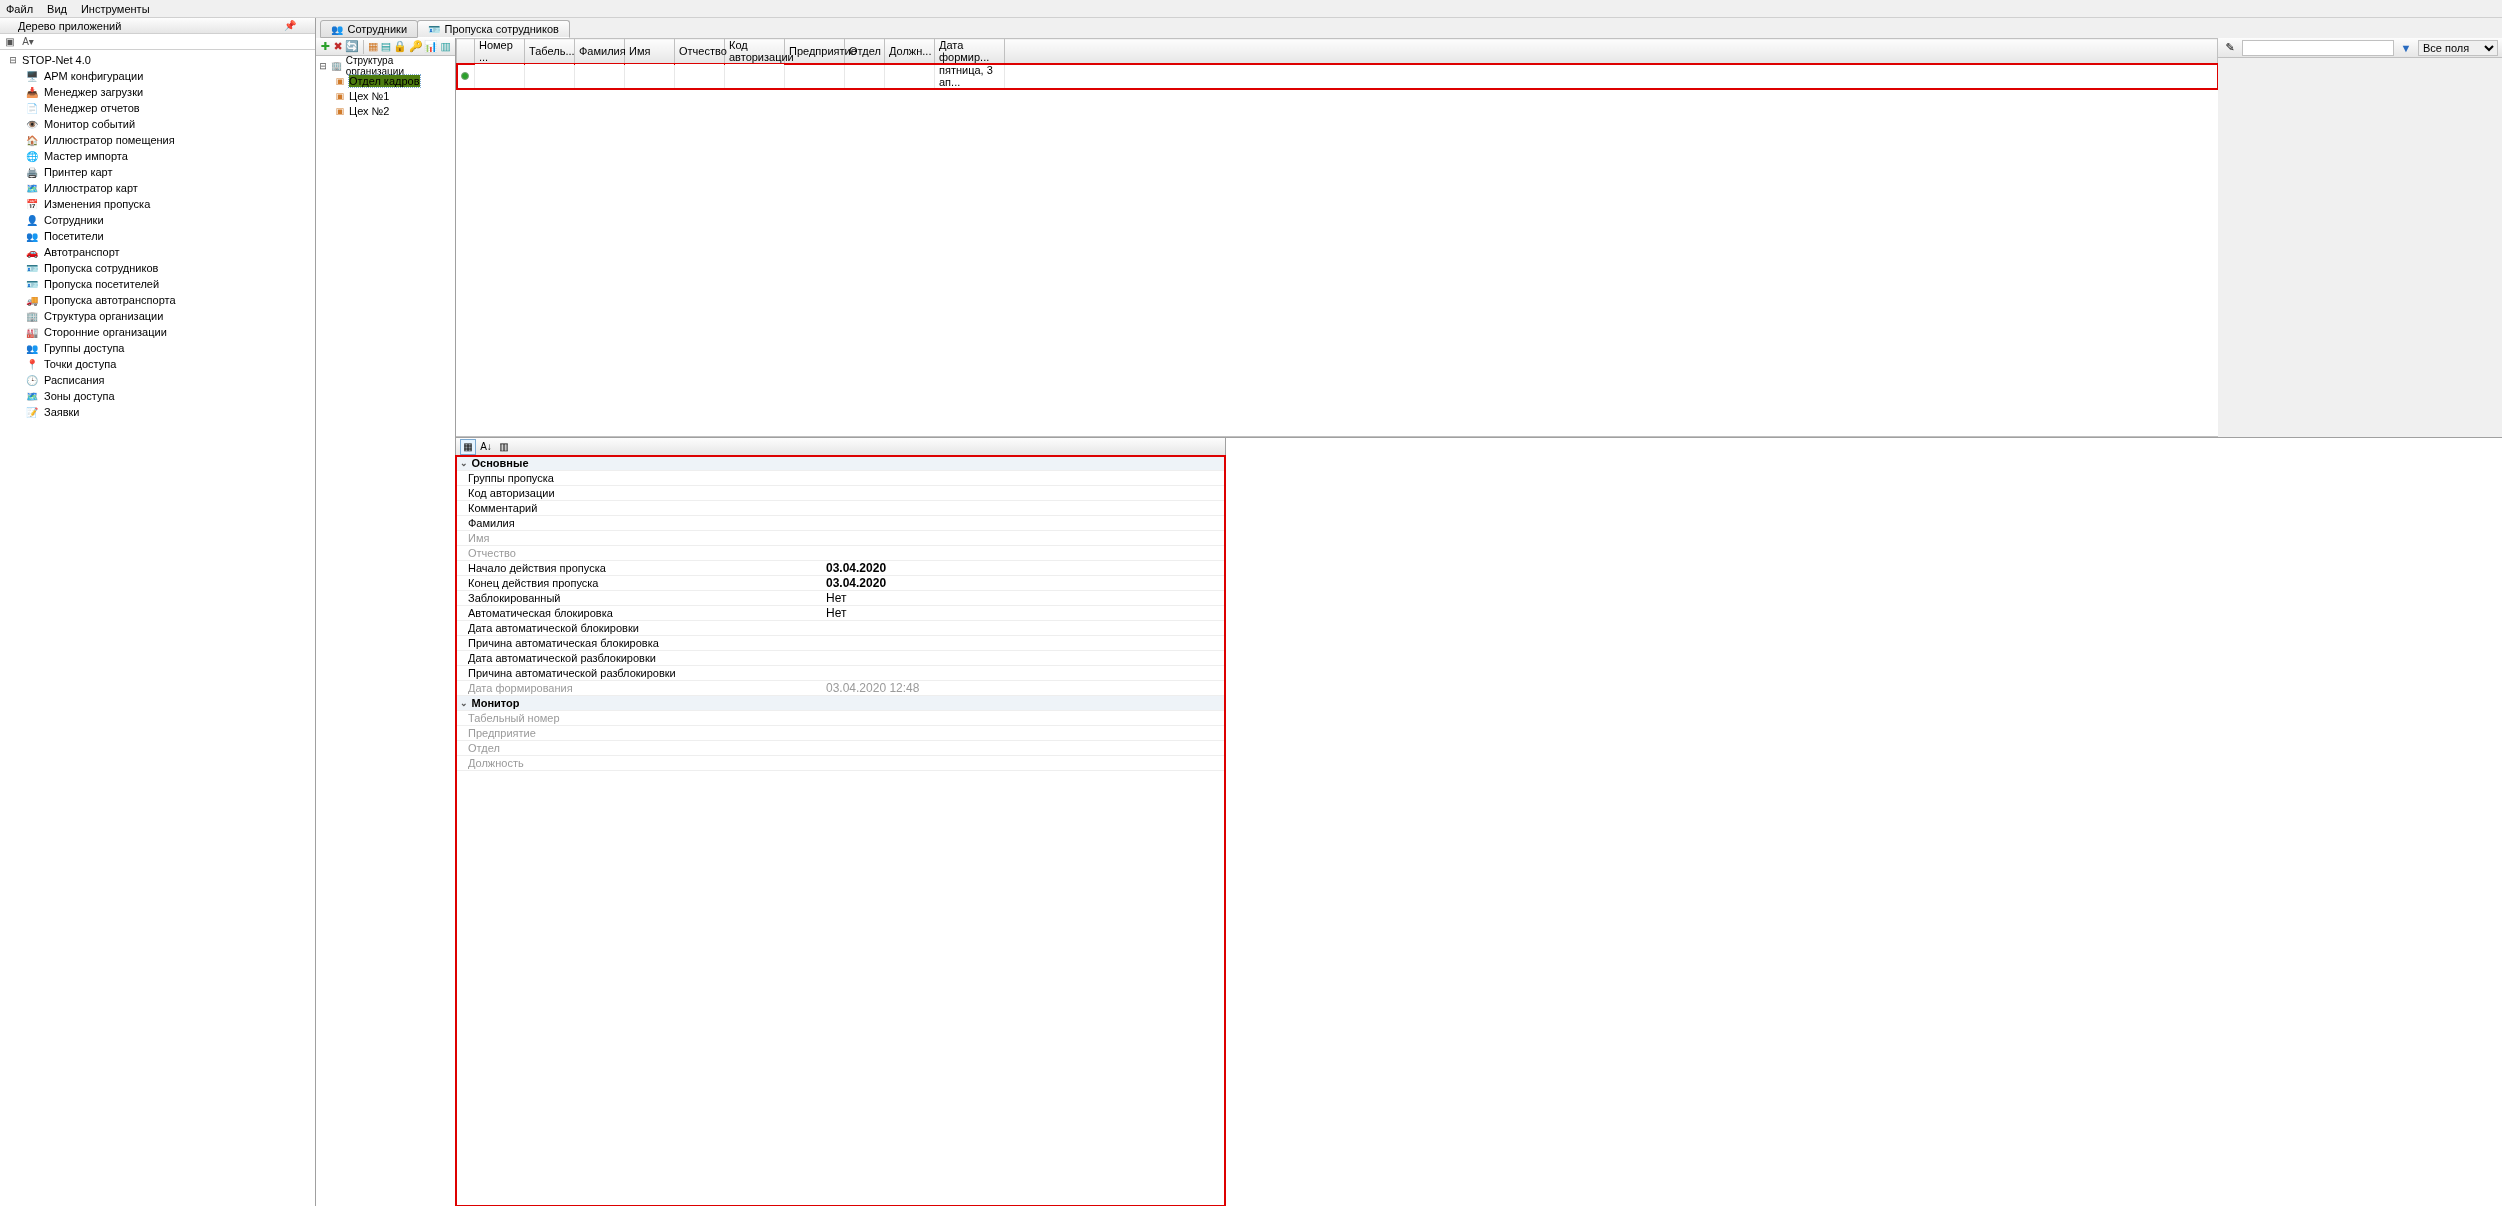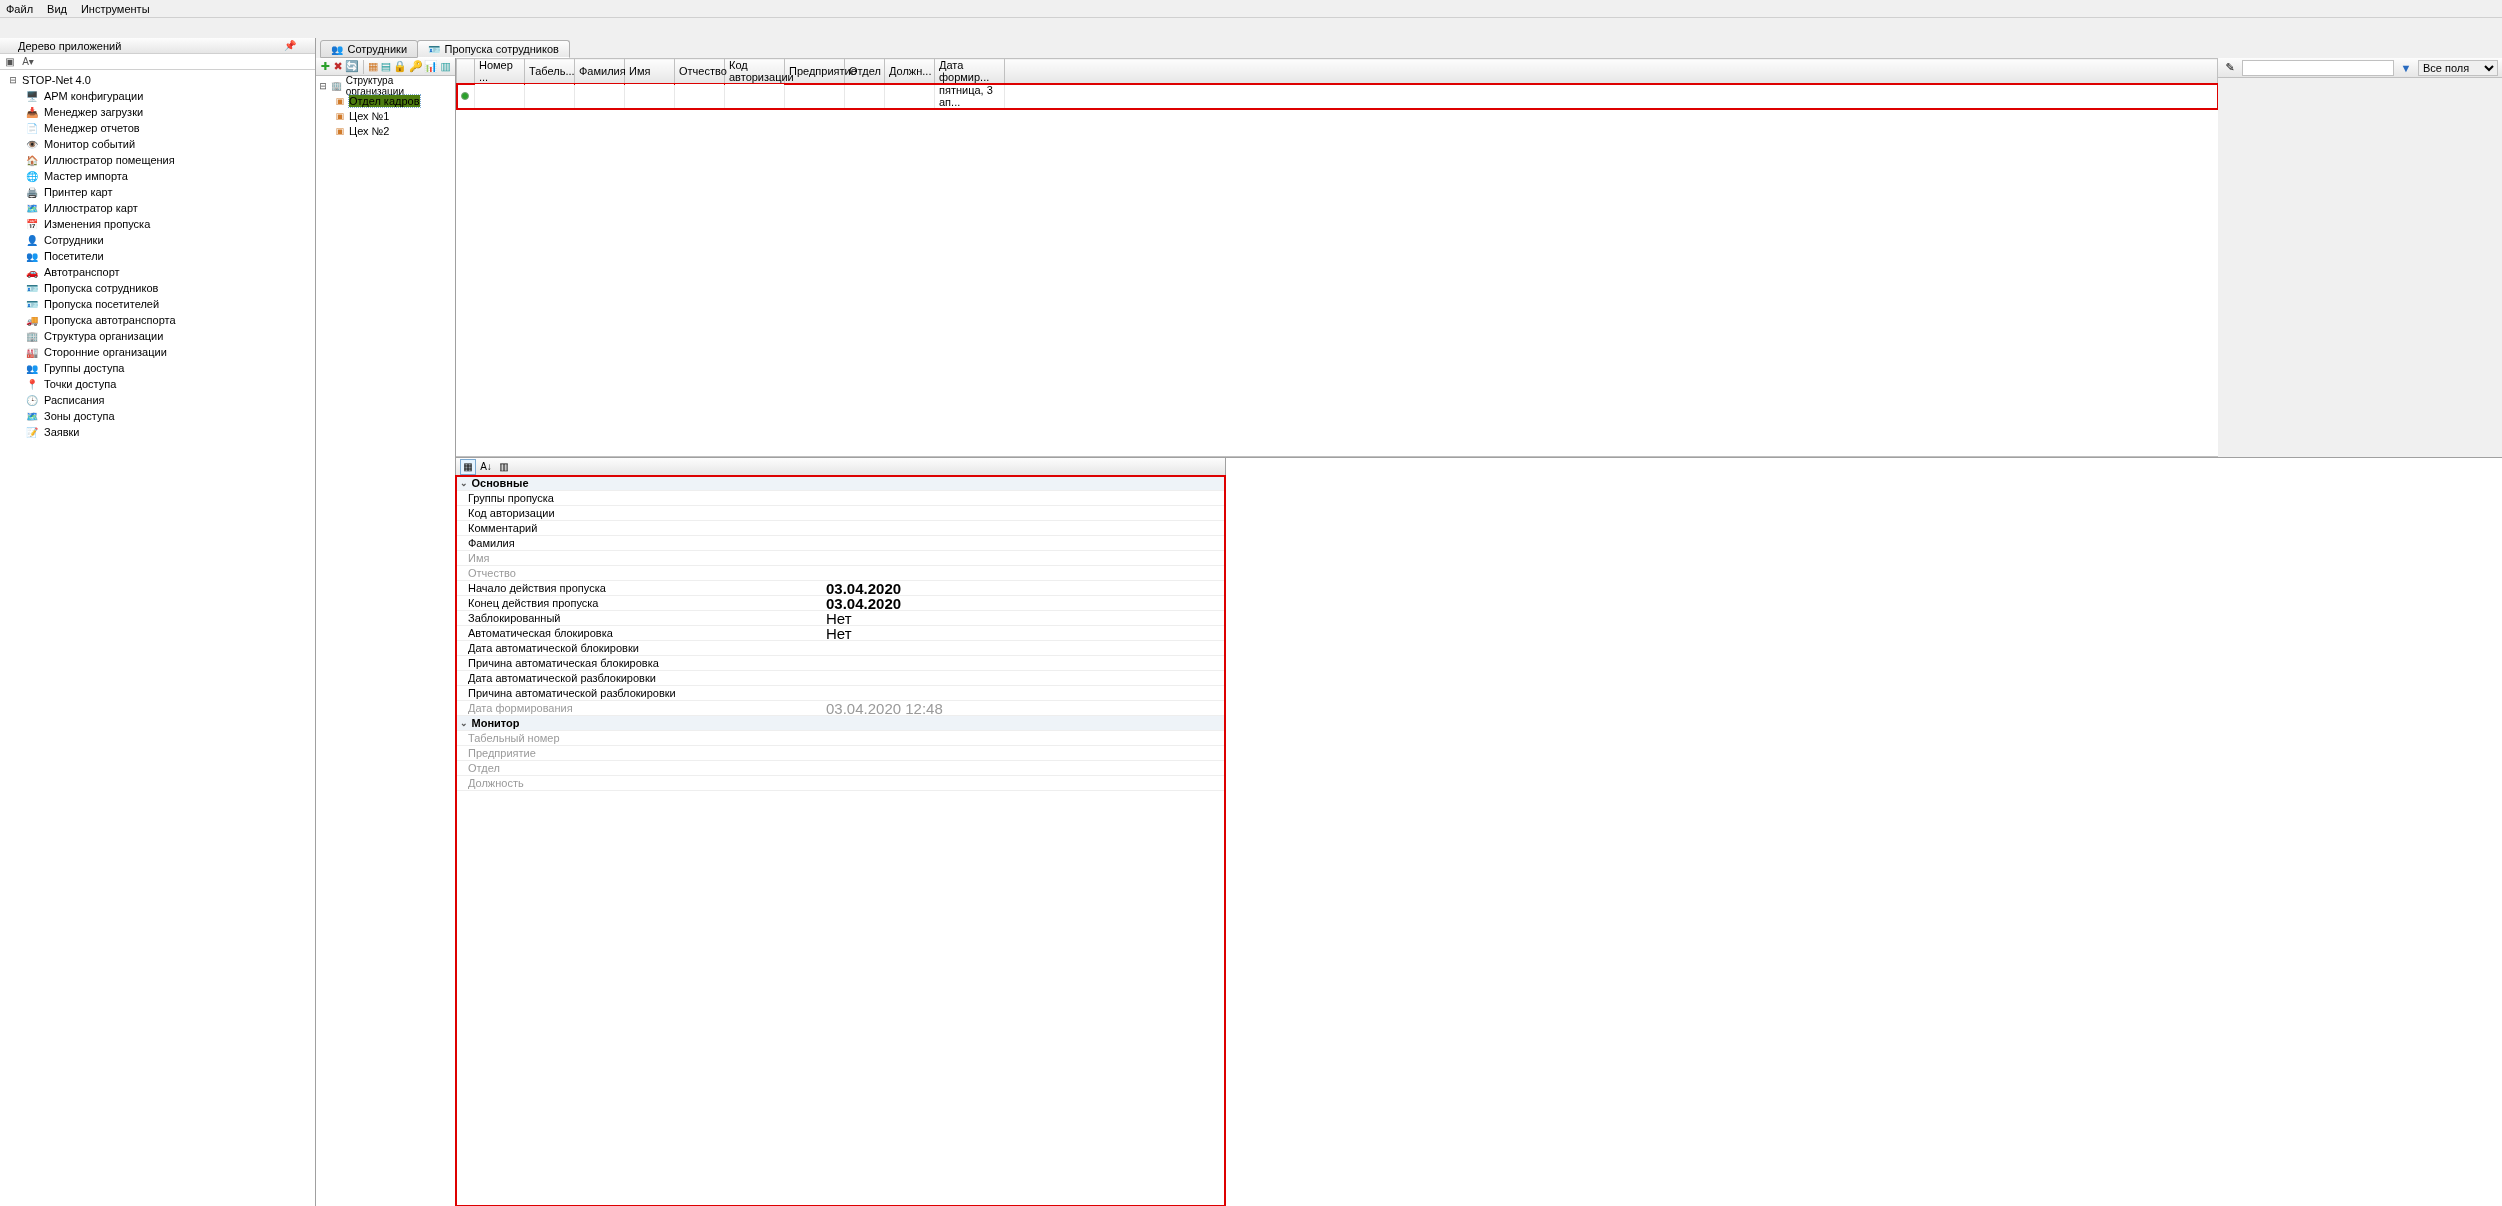--- a/index.html
+++ b/index.html
@@ -1,17 +1,17 @@
 <!DOCTYPE html>
 <html><head>
 <meta charset="utf-8">
 <style>
 * { box-sizing: border-box; margin: 0; padding: 0; font-family: "Segoe UI", Tahoma, sans-serif; font-size: 11px; }
 html, body { width: 2502px; height: 1206px; background: #f0f0f0; overflow: hidden; }
-.root { display: flex; flex-direction: column; height: 100%; gap: 20px; }
+.root { display: flex; flex-direction: column; height: 100%; }
 
 
 .menubar { display: flex; align-items: center; height: 18px; background: #f0f0f0; padding: 0 6px; gap: 14px; border-bottom: 1px solid #d0d0d0; }
 .menubar span { cursor: default; }
 
 
 .main { flex: 1; display: flex; }
 
 
 .left-panel { width: 316px; display: flex; flex-direction: column; border-right: 1px solid #a0a0a0; background: #fff; }
@@ -69,21 +69,21 @@
 
 
 .bottom-wrap { flex: 1; display: flex; }
 .prop-panel { width: 770px; display: flex; flex-direction: column; border-right: 1px solid #a0a0a0; background: #fff; }
 .prop-tb { height: 18px; background: linear-gradient(to bottom,#fdfdfd,#e6e6e6); border-bottom: 1px solid #c0c0c0; display: flex; align-items: center; gap: 2px; padding: 0 4px; }
 .prop-tb .btn { width: 16px; height: 16px; display: flex; align-items: center; justify-content: center; font-size: 10px; border: 1px solid transparent; }
 .prop-tb .btn.active { background: #e5f3ff; border-color: #7aa8d0; }
 .prop-grid { flex: 1; overflow: auto; outline: 2px solid #d00; outline-offset: -1px; }
 .prop-row { display: flex; height: 15px; align-items: center; border-bottom: 1px solid #eee; }
 .prop-row .plabel { width: 370px; padding-left: 12px; font-size: 11px; }
-.prop-row .pvalue { flex: 1; font-size: 15px; }
+.prop-row .pvalue { flex: 1; font-size: 12px; }
 .prop-row.cat { background: #eef3f8; }
 .prop-row.cat .plabel { font-weight: bold; padding-left: 4px; display: flex; align-items: center; gap: 4px; }
 .prop-row.cat .caret { font-size: 9px; color: #555; }
 .prop-row.bold .pvalue { font-weight: bold; }
 .prop-row.dim .plabel,.prop-row.dim .pvalue { color: #9a9a9a; }
 .blank-right { flex: 1; background: #fff; }
 
 
 .c-blue{color:#2a6bc0;} .c-green{color:#2aa02a;} .c-red{color:#c02a2a;} .c-orange{color:#d07a2a;} .c-purple{color:#7a2ac0;} .c-teal{color:#2aa0a0;} .c-brown{color:#8a5a2a;}
 </style>

